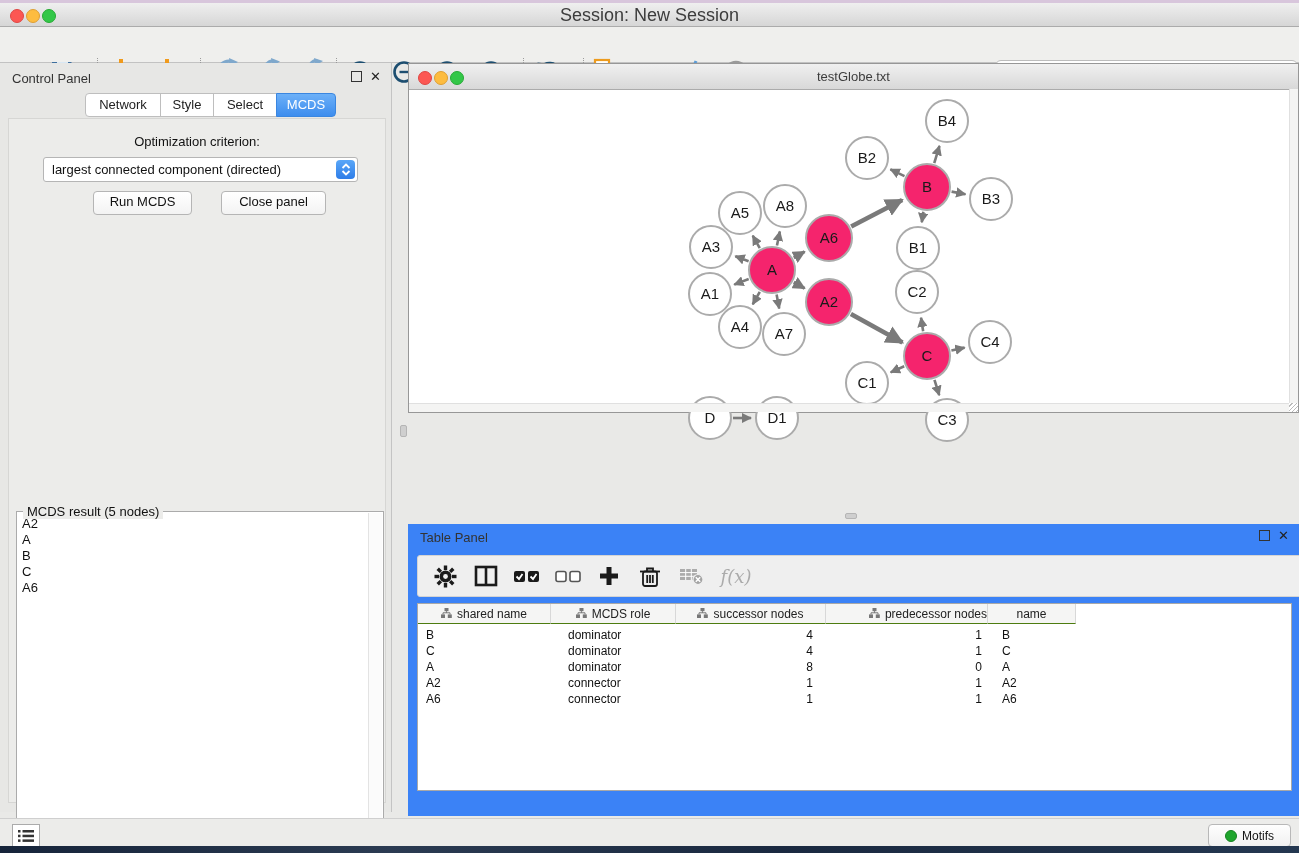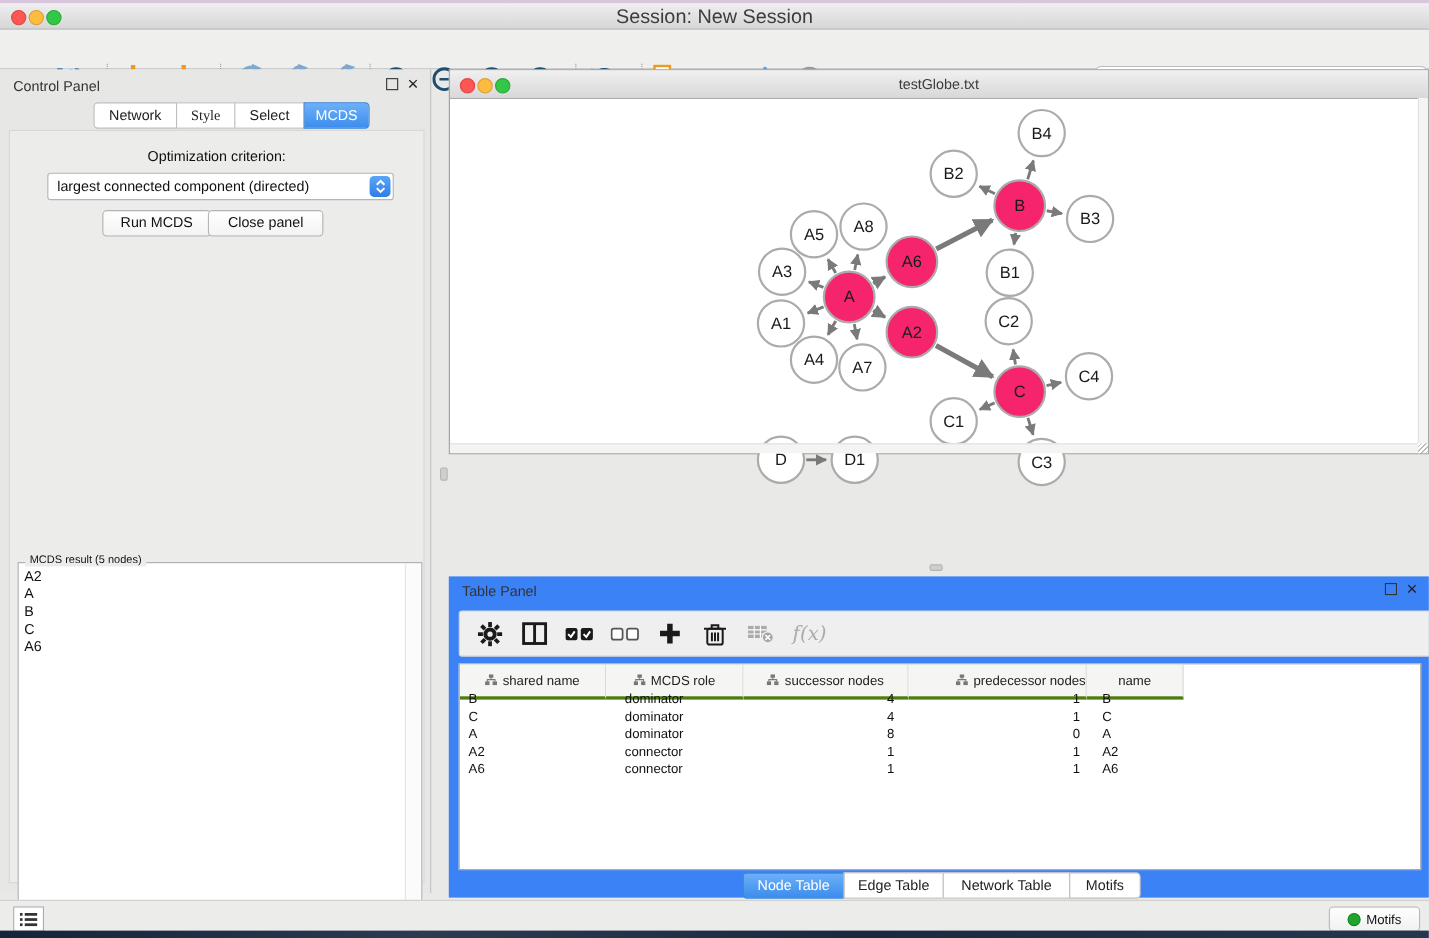--- a/index.html
+++ b/index.html
@@ -42,21 +42,21 @@
   #criterion{position:absolute;left:34px;top:38px;width:313px;height:23px;background:#fff;
     border:1px solid #B5B5B5;border-radius:3px;display:flex;align-items:center;}
   #criterion-text{flex:1;font-size:13px;color:#111;padding-left:8px;white-space:nowrap;}
   #spinner{width:19px;height:19px;margin-right:2px;border-radius:4px;
     background:linear-gradient(#5AA7F8,#2E7DE8);display:flex;flex-direction:column;
     align-items:center;justify-content:center;gap:1px;}
   .btn{position:absolute;height:22px;background:linear-gradient(#FFFFFF,#F3F3F3);border:1px solid #B5B5B5;
     border-radius:4px;font-size:13px;color:#111;text-align:center;line-height:20px;cursor:default;}
   
   #result-box{position:absolute;left:7px;top:392px;width:366px;height:343px;border:1px solid #ABABAB;background:#fff;}
-  #result-title{position:absolute;left:6px;top:-8px;background:#ECECEA;padding:0 4px;font-size:10px;color:#111;}
+  #result-title{position:absolute;left:6px;top:-8px;background:#ECECEA;padding:0 4px;font-size:13px;color:#111;}
   #result-list{position:absolute;left:1px;top:4px;right:14px;bottom:1px;overflow:hidden;}
   .result-item{font-size:13px;color:#111;line-height:16px;padding-left:4px;}
   #result-scroll{position:absolute;top:1px;right:1px;bottom:1px;width:13px;background:#FBFBFB;border-left:1px solid #E3E3E3;}
   
   #net-window{left:408px;top:63px;width:891px;height:350px;border:1px solid #979797;background:#fff;}
   #net-titlebar{position:absolute;left:0;top:0;width:100%;height:25px;
     background:linear-gradient(#F0F0F0,#D8D8D8);border-bottom:1px solid #ABABAB;}
   #net-title{width:100%;text-align:center;font-size:13px;color:#3C3C3C;line-height:25px;}
   #graph-svg{position:absolute;left:0;top:25px;}
   #net-vscroll{position:absolute;right:0;top:25px;width:8px;bottom:8px;background:#F4F4F3;border-left:1px solid #E0E0E0;}
@@ -67,21 +67,21 @@
   
   #table-panel{left:408px;top:524px;width:891px;height:292px;background:#3b82f6;}
   #tp-title{position:absolute;left:12px;top:6px;font-size:13px;color:#333;}
   #tp-toolbar{position:absolute;left:9px;top:31px;width:873px;height:40px;background:#EFEFEF;
     border:1px solid #D4D4D4;border-radius:3px;display:flex;align-items:center;gap:15px;padding-left:14px;}
   .tpi{display:flex;align-items:center;justify-content:center;width:26px;cursor:default;}
   .fx{font-family:"DejaVu Serif","Liberation Serif",serif;font-style:italic;font-size:18px;color:#ABABAB;}
   #tp-table{position:absolute;left:9px;top:79px;width:873px;height:186px;background:#fff;border:1px solid #A8A8A8;overflow:hidden;}
   #tp-header{position:absolute;left:0;top:0;height:20px;display:flex;}
   .th{display:flex;align-items:center;justify-content:center;gap:5px;border-right:1px solid #D8D8D8;
-    background:#F5F5F4;border-bottom:3px solid #4d7c0f;font-size:12px;color:#222;height:32px;box-sizing:border-box;}
+    background:#F5F5F4;border-bottom:1px solid #4d7c0f;font-size:12px;color:#222;height:20px;box-sizing:border-box;}
   #tp-rows{position:absolute;left:0;top:23px;right:0;}
   .tr{display:flex;height:16px;}
   .td{font-size:12px;color:#111;box-sizing:border-box;white-space:nowrap;line-height:16px;}
   .a-l8{padding-left:8px;} .a-l17{padding-left:17px;} .a-l14{padding-left:14px;}
   .a-r13{text-align:right;padding-right:13px;} .a-r6{text-align:right;padding-right:6px;}
   
   #status-bar{left:0;top:818px;width:1299px;height:28px;background:#ECECEA;border-top:1px solid #CFCFCF;}
   #list-btn{position:absolute;left:12px;top:5px;width:26px;height:21px;background:#fff;
     border:1px solid #ABABAB;display:flex;align-items:center;justify-content:center;}
   #memory-btn{position:absolute;right:8px;top:5px;width:81px;height:21px;border:1px solid #B8B8B8;border-radius:4px;
@@ -267,39 +267,39 @@
 </div>
 
 <div class="abs" id="control-panel">
   <span id="cp-title">Control Panel</span>
   <span class="win-btns">
     <span class="float-btn"></span>
     <span class="close-btn">✕</span>
   </span>
   <div class="segbar" id="cp-tabs" style="left:73px;top:30px">
       <div class="seg" style="width: 74px; margin-left: 12px;">Network</div>
-      <div class="seg" style="width: 52px; font-family: Liberation Serif, serif;">Style</div>
+      <div class="seg" style="width: 52px;">Style</div>
       <div class="seg" style="width: 62px;">Select</div>
       <div class="seg sel" style="width: 58px;">MCDS</div>
     </div>
   <div id="cp-content">
     <div id="criterion">
       <span id="criterion-text">largest connected component (directed)</span>
       <span id="spinner">
         <svg width="10" height="6" viewBox="0 0 10 6">
             <polyline points="1.5,5 5,1.5 8.5,5" stroke="#fff" stroke-width="1.8" fill="none"></polyline>
           </svg>
         <svg width="10" height="6" viewBox="0 0 10 6">
             <polyline points="1.5,1 5,4.5 8.5,1" stroke="#fff" stroke-width="1.8" fill="none"></polyline>
           </svg>
       </span>
     </div>
     <div id="opt-label">Optimization criterion:</div>
     <div class="btn" style="left:84px;top:72px;width:97px">Run MCDS</div>
-    <div class="btn" style="left:180px;top:72px;width:103px">Close panel</div>
+    <div class="btn" style="left:212px;top:72px;width:103px">Close panel</div>
     <div id="result-box">
       <span id="result-title">MCDS result (5 nodes)</span>
       <div id="result-list">
           <div class="result-item">A2</div>
           <div class="result-item">A</div>
           <div class="result-item">B</div>
           <div class="result-item">C</div>
           <div class="result-item">A6</div>
         </div>
       <div id="result-scroll"></div>
@@ -594,26 +594,20 @@
         </div>
         <div class="tr">
           <div class="td a-l8" style="width: 133px;">A6</div>
           <div class="td a-l17" style="width: 125px;">connector</div>
           <div class="td a-r13" style="width: 150px;">1</div>
           <div class="td a-r6" style="width: 162px;">1</div>
           <div class="td a-l14" style="width: 88px;">A6</div>
         </div>
       </div>
   </div>
-  <div class="segbar" id="bottom-tabs" style="left:267px;top:269px">
-      <div class="seg sel" style="width: 91px;">Node Table</div>
-      <div class="seg" style="width: 89px;">Edge Table</div>
-      <div class="seg" style="width: 114px;">Network Table</div>
-      <div class="seg" style="width: 63px;">Motifs</div>
-    </div>
 </div>
 
 <div class="abs" id="status-bar">
   <div id="list-btn">
     <svg width="16" height="14" viewBox="0 0 16 14">
         <g fill="#333">
           <rect x="0" y="1" width="2.5" height="2.5"></rect>
           <rect x="4.5" y="1" width="11.5" height="2.5"></rect>
           <rect x="0" y="5.7" width="2.5" height="2.5"></rect>
           <rect x="4.5" y="5.7" width="11.5" height="2.5"></rect>

